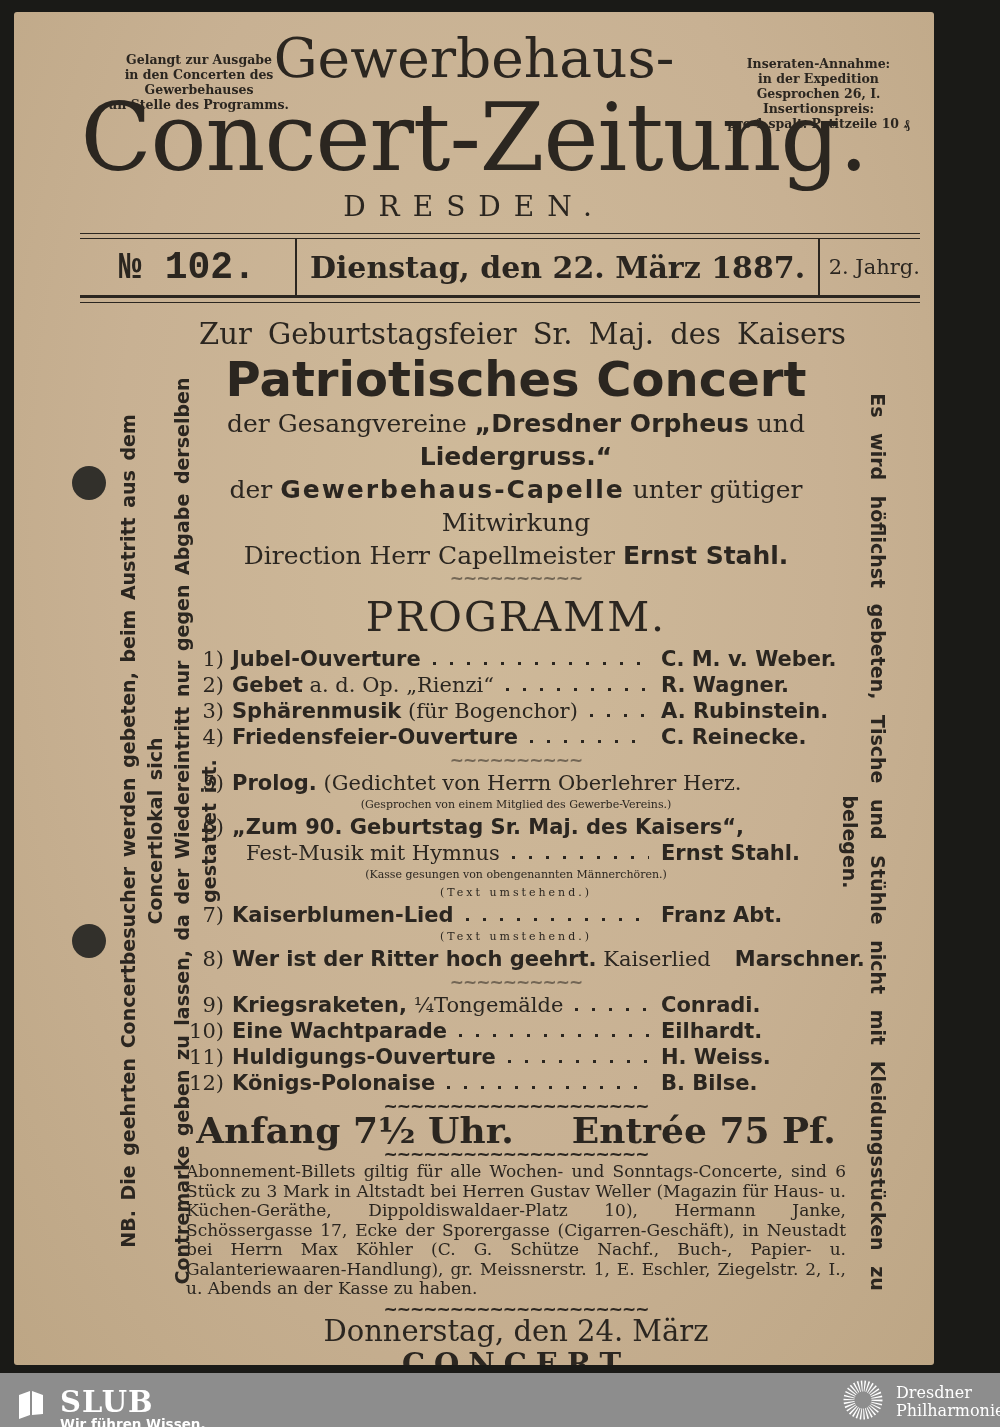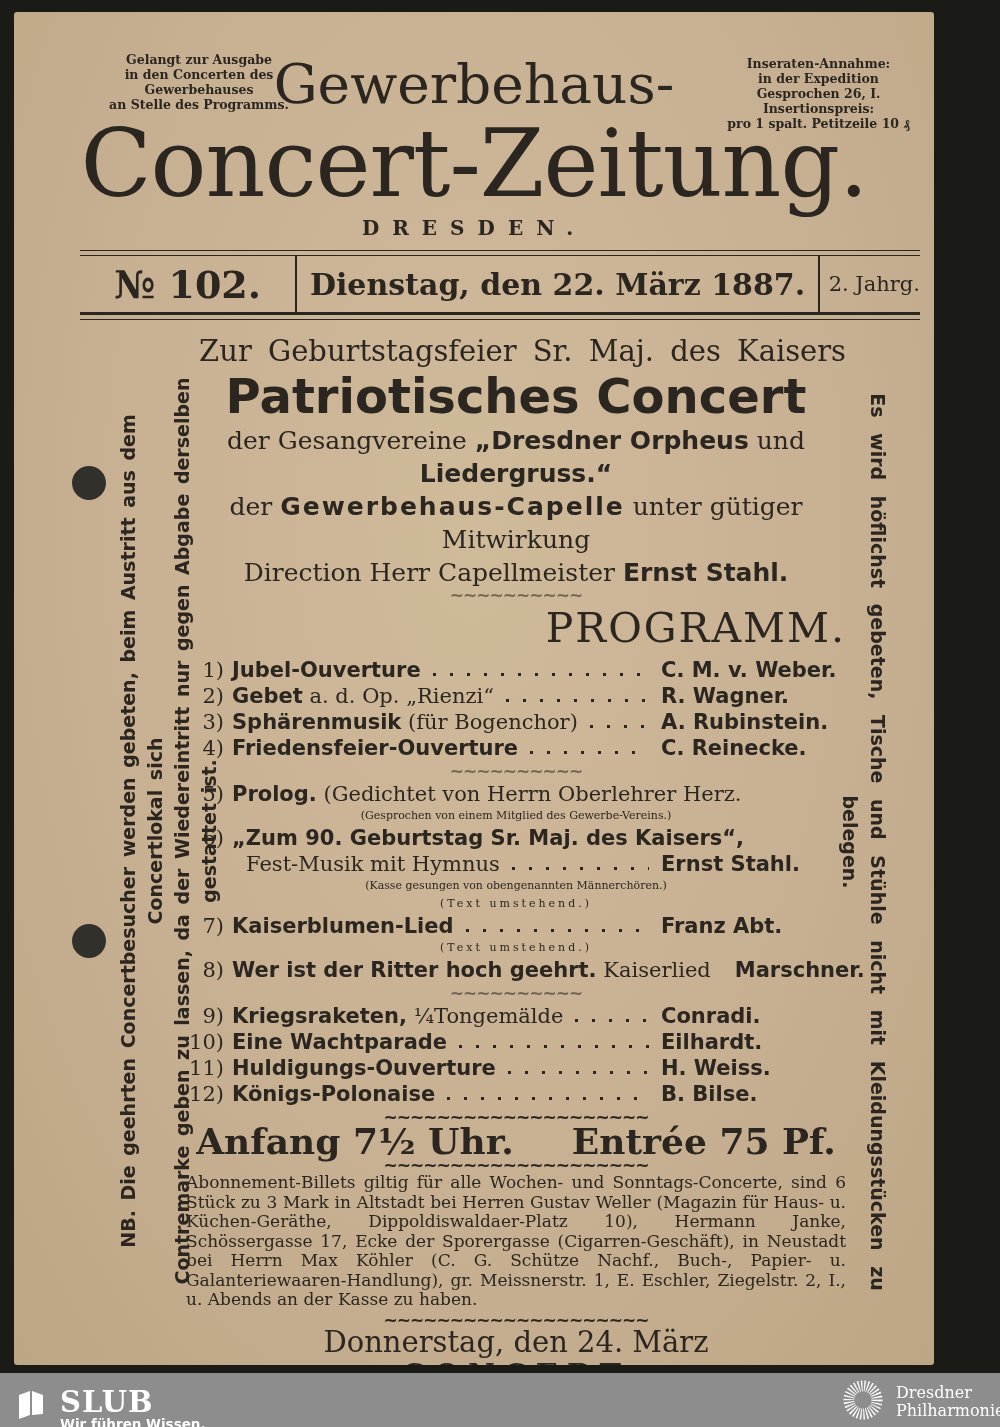--- a/index.html
+++ b/index.html
@@ -12,54 +12,54 @@
   .paper {
     position:absolute; left:14px; top:12px; width:920px; height:1353px;
     background: radial-gradient(ellipse at 50% 38%, #cfba9a 0%, #c8b193 55%, #bda685 100%);
     overflow:hidden; border-radius:3px;
   }
   .hole { position:absolute; width:34px; height:34px; border-radius:50%; background:#32302b; }
   .hole.h1 { left:58px; top:454px; }
   .hole.h2 { left:58px; top:912px; }
 
   
-  .mast { text-align:center; padding-top:42px; position:relative; }
+  .mast { text-align:center; padding-top:16px; position:relative; }
   .corner-note { position:absolute; font-weight:bold; font-size:12.5px; line-height:15px; text-align:center; }
   .issue-note { left:90px; top:40px; width:190px; }
   .ad-note { left:702px; top:44px; width:205px; }
   .title1 { font-size:55px; line-height:60px; }
   .title2 { font-size:93px; line-height:100px; letter-spacing:-1px; white-space:nowrap; }
-  .city { font-size:20px; font-weight:bold; letter-spacing:13px; margin-top:2px; }
+  .city { font-size:28px; font-weight:normal; letter-spacing:13px; margin-top:2px; }
 
   
   .banner { margin:10px 14px 0 66px; }
   .rule { border-top:1px solid #2b2620; }
   .rule.thick { border-top:3px solid #2b2620; }
   .rule.gap { margin-top:4px; }
   .banner-row { display:flex; align-items:center; height:56px; }
-  .banner-no { width:215px; text-align:center; font-size:38px; font-weight:bold; }
+  .banner-no { width:215px; text-align:center; font-size:38px; font-weight:bold;font-family:Liberation Mono, monospace; }
   .banner-date { flex:1; text-align:center; font-size:30px; font-weight:bold;
                  border-left:2px solid #2b2620; border-right:2px solid #2b2620;
                  align-self:stretch; display:flex; align-items:center; justify-content:center; }
   .banner-vol { width:100px; text-align:right; font-size:21px; }
 
   
   .content { width:660px; margin-left:172px; margin-top:14px; }
   .occasion { text-align:right; font-size:29px; line-height:34px; word-spacing:7px; }
   .bigtitle { text-align:center; font-size:48px; line-height:56px; font-weight:bold;
               font-family:"DejaVu Sans","Liberation Sans",sans-serif; }
   .cline { text-align:center; font-size:25px; line-height:33px; }
   .bs { font-family:"DejaVu Sans","Liberation Sans",sans-serif; font-weight:bold; }
   .sp1 { letter-spacing:2px; }
   .wavy { text-align:center; line-height:12px; height:12px; overflow:hidden;
           font-family:"DejaVu Sans",sans-serif; font-weight:bold; color:#2b2620; }
   .wavy::after { content:"~~~~~~~~~~~~~~~~~~~~"; font-size:17px; letter-spacing:-1px; }
   .wavy.sm { opacity:.55; }
   .wavy.sm::after { content:"~~~~~~~~~~"; }
-  .prog-head { text-align:right; font-size:41px; line-height:50px; letter-spacing:2px; margin-top:2px; }
+  .prog-head { text-align:center; font-size:41px; line-height:50px; letter-spacing:2px; margin-top:8px; }
 
   .prow { display:flex; align-items:baseline; font-size:21px; line-height:26px; }
   .pnum { width:38px; text-align:right; flex:none; padding-right:8px; }
   .pt { white-space:nowrap; }
   .rs { font-size:21px; }
   .leader { flex:1; align-self:center; height:3px; margin:8px 12px 0;
             background:repeating-linear-gradient(to right,#2b2620 0 3px,transparent 3px 17px); }
   .leader.blank { background:none; }
   .pcomp { width:185px; flex:none; font-family:"DejaVu Sans","Liberation Sans",sans-serif; font-weight:bold; }
   .psub { text-align:center; font-size:11px; line-height:18px; }

